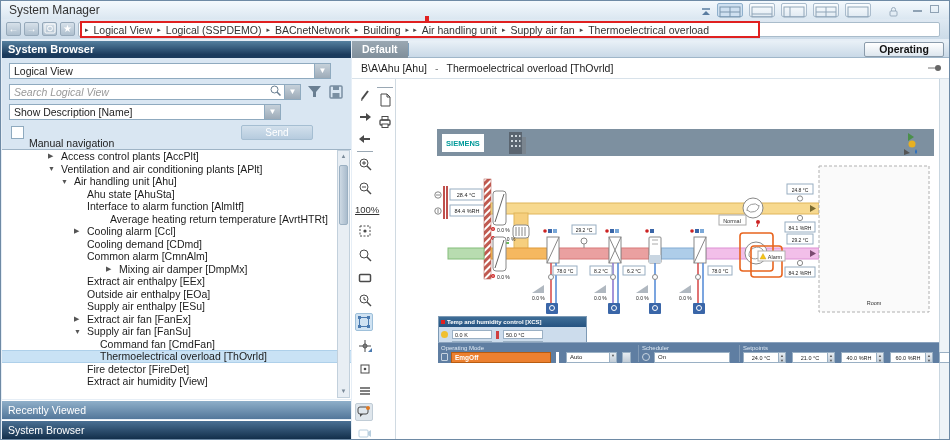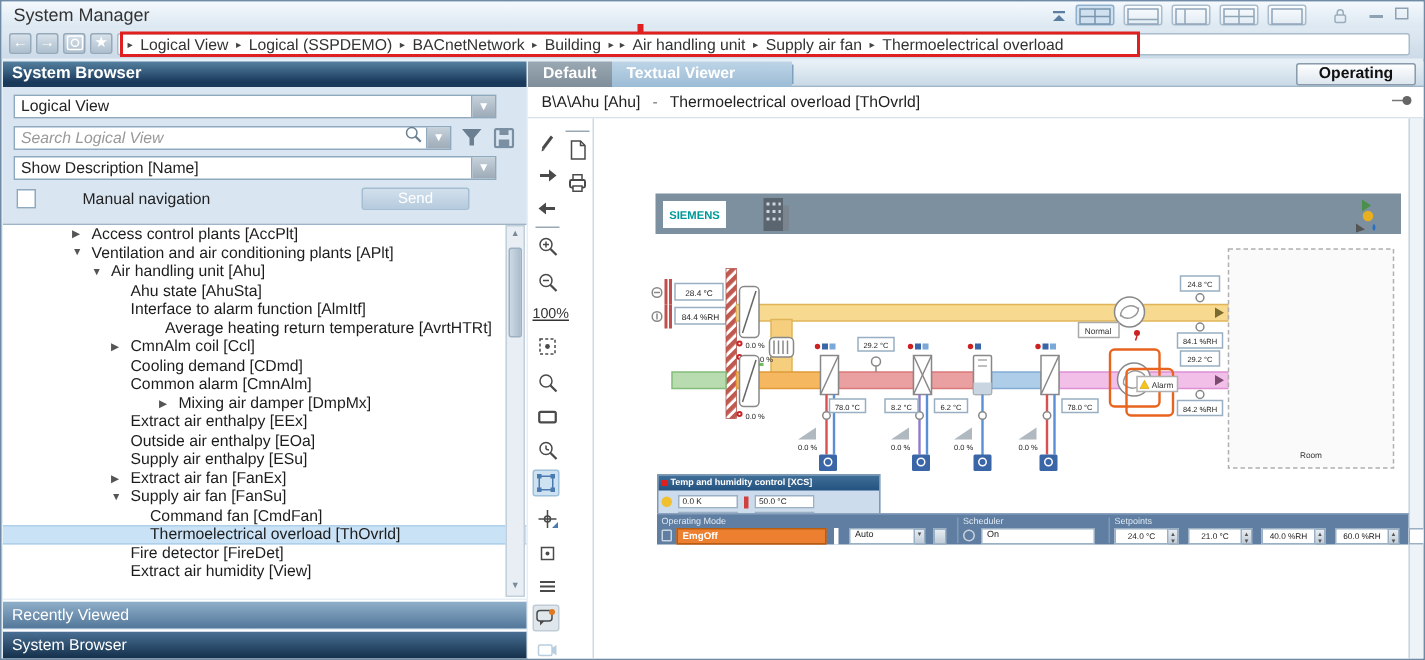--- a/index.html
+++ b/index.html
@@ -183,27 +183,27 @@
       </svg>
   </div>
   <div class="abs" style="left:328px;top:84px;">
     <svg width="14" height="14">
         <rect x="1" y="1" width="12" height="12" rx="1" fill="none" stroke="#7a8fa2" stroke-width="1.5"></rect>
         <rect x="4" y="1" width="6" height="4" fill="#7a8fa2"></rect>
         <rect x="3.5" y="8" width="7" height="5" fill="#7a8fa2"></rect>
       </svg>
   </div>
 
-  <div class="abs field" style="left:8px;top:103px;width:322px;">
+  <div class="abs field" style="left:8px;top:103px;width:272px;">
     <span class="txt">Show Description [Name]</span>
     <span class="ddbtn">▼</span>
   </div>
 
   <div class="abs" style="left:10px;top:125px;width:13px;height:13px;background:#fff;border:1px solid #8faabf;"></div>
-  <div class="abs" style="left:28px;top:126px;font-size:10.5px;margin-left:26px;">Manual navigation</div>
+  <div class="abs" style="left:28px;top:136px;font-size:10.5px;">Manual navigation</div>
   <div class="abs sendbtn">Send</div>
 
   <div class="abs tree">
       <div class="tree-row" style="padding-left: 46px;">
         <span class="arrow">▶</span>
         <span>Access control plants [AccPlt]</span>
       </div>
       <div class="tree-row" style="padding-left: 46px;">
         <span class="arrow">▼</span>
         <span>Ventilation and air conditioning plants [APlt]</span>
@@ -219,21 +219,21 @@
       <div class="tree-row" style="padding-left: 72px;">
         <span class="arrow"></span>
         <span>Interface to alarm function [AlmItf]</span>
       </div>
       <div class="tree-row" style="padding-left: 72px; justify-content: center;">
         <span class="arrow"></span>
         <span>Average heating return temperature [AvrtHTRt]</span>
       </div>
       <div class="tree-row" style="padding-left: 72px;">
         <span class="arrow">▶</span>
-        <span>CmnAlm coil [Ccl]</span>
+        <span>Cooling alarm [Ccl]</span>
       </div>
       <div class="tree-row" style="padding-left: 72px;">
         <span class="arrow"></span>
         <span>Cooling demand [CDmd]</span>
       </div>
       <div class="tree-row" style="padding-left: 72px;">
         <span class="arrow"></span>
         <span>Common alarm [CmnAlm]</span>
       </div>
       <div class="tree-row" style="padding-left: 104px;">
@@ -282,21 +282,20 @@
     <div class="abs vthumb"></div>
     <div class="abs sbarrow" style="bottom:0;">▼</div>
   </div>
 
   <div class="abs lp-foot1">Recently Viewed</div>
   <div class="abs lp-foot2">System Browser</div>
 
   <div class="abs tabbar">
     <div style="display:flex;height:17px;">
       <div class="tab active">Default</div>
-      <div class="tab inactive" style="min-width:120px;">Textual Viewer</div>
       <div style="width:1px;height:13px;margin-top:2px;background:#7fa0bc;"></div>
     </div>
   </div>
   <div class="abs opbtn">Operating</div>
 
   <div class="abs pathrow">
     <span style="margin-left:9px;">B\A\Ahu [Ahu]</span>
     <span style="margin:0 8px;color:#777;">-</span>
     <span>Thermoelectrical overload [ThOvrld]</span>
     <span style="margin-left:auto;margin-right:8px;">

